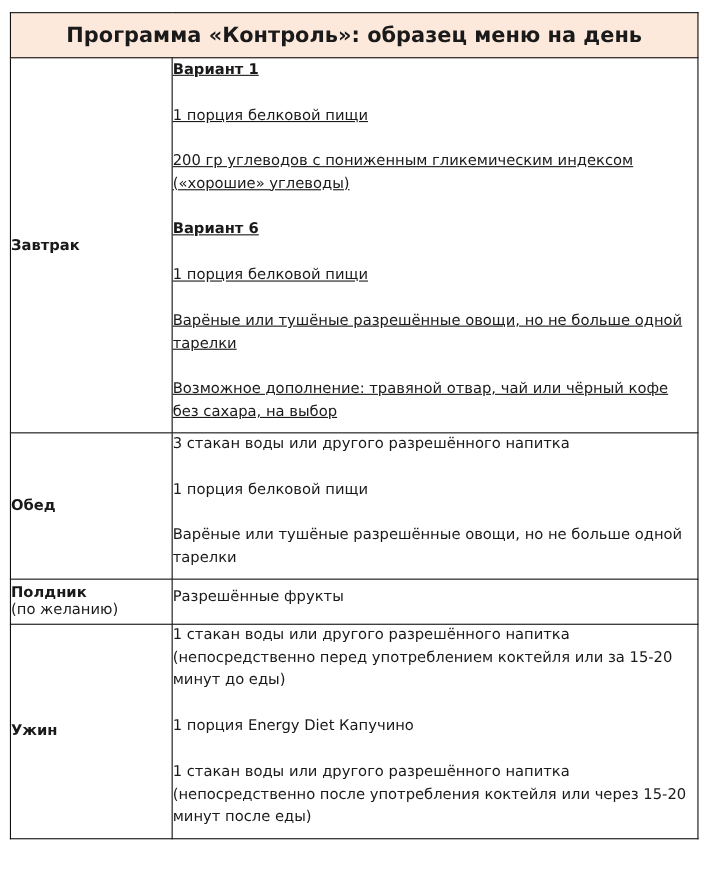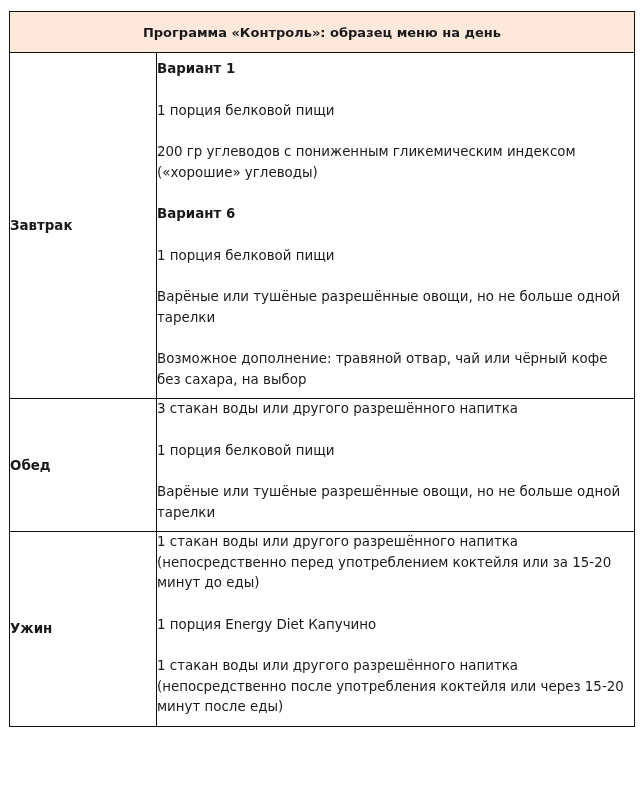--- a/index.html
+++ b/index.html
@@ -26,21 +26,21 @@
     }
     table.menu td, table.menu th {
       border: 1.5px solid #111;
       padding: 0;
       vertical-align: middle;
     }
     th.title-cell {
       background: #fde9db;
       height: 40px;
       font-weight: bold;
-      font-size: 13px;
+      font-size: 19px;
       text-align: center;
     }
     col.c1 { width: 147px; }
     col.c2 { width: 478px; }
     td.meal {
       text-align: left;
       font-weight: bold;
     }
     td.meal .sub {
       display: block;
@@ -55,21 +55,21 @@
     }
     td.content p:last-child {
       margin-bottom: 8px;
     }
     td.content p.bold { font-weight: bold; }
     tr.r-breakfast td { height: 332px; }
     tr.r-lunch td { height: 31px; }
     tr.r-dinner td { height: 124px; }
     tr.r-snack td { height: 40px; }
     tr.r-supper td { height: 188px; }
-    tr.r-breakfast td.content { vertical-align: top; padding-top: 6px; }
+    tr.r-breakfast td.content { vertical-align: top; padding-top: 1px; text-decoration: underline; }
   </style>
 </head>
 <body>
 
 <table class="menu">
   <colgroup>
     <col class="c1">
     <col class="c2">
   </colgroup>
   <thead>
@@ -91,20 +91,29 @@
       </td>
     </tr>
     <tr class="r-dinner">
       <td class="meal">Обед</td>
       <td class="content">
         <p>3 стакан воды или другого разрешённого напитка</p>
         <p>1 порция белковой пищи</p>
         <p>Варёные или тушёные разрешённые овощи, но не больше одной тарелки</p>
       </td>
     </tr>
+    <tr class="r-snack">
+      <td class="meal">
+        <span>Полдник</span>
+        <span class="sub">(по желанию)</span>
+      </td>
+      <td class="content">
+        <p>Разрешённые фрукты</p>
+      </td>
+    </tr>
     <tr class="r-supper">
       <td class="meal">Ужин</td>
       <td class="content">
         <p>1 стакан воды или другого разрешённого напитка (непосредственно перед употреблением коктейля или за 15-20 минут до еды)</p>
         <p>1 порция Energy Diet Капучино</p>
         <p>1 стакан воды или другого разрешённого напитка (непосредственно после употребления коктейля или через 15-20 минут после еды)</p>
       </td>
     </tr>
   </tbody>
 </table>

